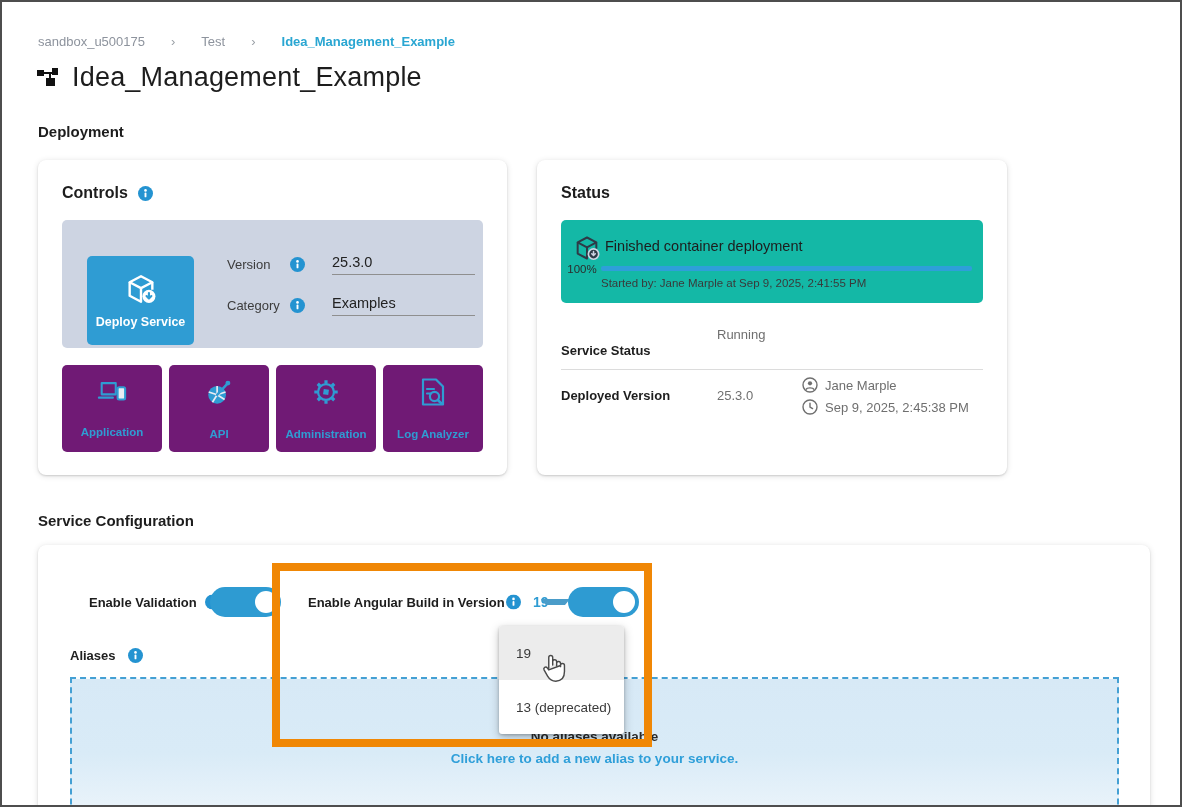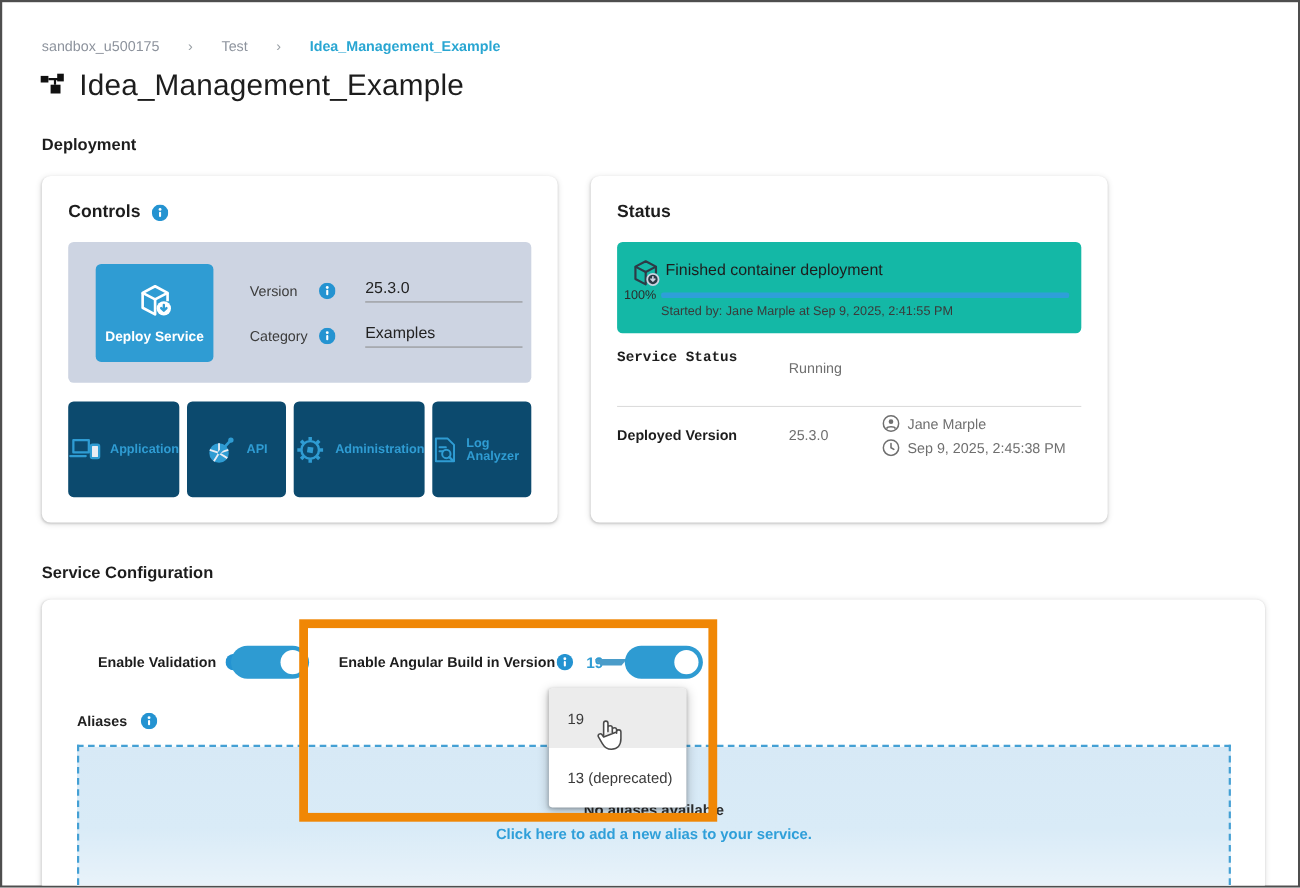--- a/index.html
+++ b/index.html
@@ -15,28 +15,28 @@
   .sec-head{position:absolute;font-size:15px;font-weight:700;color:#1d1d1d;}
   
   .card{position:absolute;background:#fff;border-radius:8px;box-shadow:0 1px 2px rgba(0,0,0,.14),0 1px 6px rgba(0,0,0,.12);}
   .card h2{margin:0;font-size:16px;font-weight:700;color:#1d1d1d;display:flex;align-items:center;gap:10px;}
   #controls-card{left:36px;top:158px;width:469px;height:315px;}
   #status-card{left:535px;top:158px;width:470px;height:315px;}
   #config-card{left:36px;top:543px;width:1112px;height:300px;}
   .card-head{position:absolute;left:24px;top:24px;}
   
   .deploy-panel{position:absolute;left:24px;top:60px;width:421px;height:128px;background:#cdd4e2;border-radius:5px;}
-  .deploy-btn{position:absolute;left:25px;top:20px;width:107px;height:89px;background:#2f9cd3;border-radius:5px;
+  .deploy-btn{position:absolute;left:25px;top:36px;width:107px;height:89px;background:#2f9cd3;border-radius:5px;
               display:flex;flex-direction:column;align-items:center;justify-content:center;gap:9px;cursor:pointer;}
   .deploy-btn span{color:#fff;font-size:12.5px;font-weight:700;}
   .fieldrow{position:absolute;left:165px;height:28px;display:flex;align-items:center;}
   .fieldrow .flabel{font-size:13px;color:#3c3c3c;width:63px;}
   .fieldrow .ival{margin-left:27px;width:143px;font-size:14.5px;color:#222;border-bottom:1px solid #8f8f8f;padding-bottom:4px;}
   .tiles{position:absolute;left:24px;top:205px;width:421px;height:87px;display:flex;gap:7px;}
-  .tile{flex:1;background:#0c4a6e;border-radius:5px;display:flex;align-items:center;justify-content:center;gap:8px;cursor:pointer;}
+  .tile{flex:1;background:#701a75;border-radius:5px;display:flex;flex-direction:column;align-items:center;justify-content:center;gap:21px;cursor:pointer;}
   .tile span{font-size:11.5px;font-weight:700;color:#2f9cd3;}
   
   .status-panel{position:absolute;left:24px;top:60px;width:422px;height:83px;background:#14b8a6;border-radius:5px;}
   .status-msg{position:absolute;left:44px;top:18px;font-size:14.5px;color:#1d1d1d;}
   .pct{position:absolute;left:6px;top:43px;width:30px;font-size:11.5px;color:#2c2c2c;text-align:center;}
   .pbar{position:absolute;left:40px;top:46px;width:371px;height:5px;background:#2e9fd9;border-radius:2px;}
   .started{position:absolute;left:40px;top:57px;font-size:11.5px;color:#3a3a3a;}
   .srow-label{position:absolute;left:24px;font-size:13px;font-weight:700;color:#1d1d1d;}
   .srow-val{position:absolute;left:180px;font-size:13px;color:#6f6f6f;}
   .sdivider{position:absolute;left:24px;top:209px;width:422px;height:1px;background:#dcdcdc;}
@@ -192,21 +192,21 @@
         <path d="M12 3 L20 7.2 L12 11.4 L4 7.2 Z" stroke="#2e3a46" stroke-width="1.7" stroke-linejoin="round"></path>
         <path d="M4 7.2 V16.8 L12 21 V11.4 M20 7.2 V12.6" stroke="#2e3a46" stroke-width="1.7" stroke-linejoin="round"></path>
         <circle cx="17.6" cy="17.2" r="4.4" fill="#2e3a46" stroke="#cdd4e2" stroke-width="1.4"></circle>
         <path d="M17.6 15.1 v3.2 M16.1 16.9 l1.5 1.5 1.5-1.5" stroke="#cdd4e2" stroke-width="1.3" fill="none" stroke-linecap="round" stroke-linejoin="round"></path>
       </svg>
       <div class="status-msg">Finished container deployment</div>
       <div class="pct">100%</div>
       <div class="pbar"></div>
       <div class="started">Started by: Jane Marple at Sep 9, 2025, 2:41:55 PM</div>
     </div>
-    <div class="srow-label" style="top:157px;font-family:Liberation Mono, monospace;">Service Status</div>
+    <div class="srow-label" style="top:183px;">Service Status</div>
     <div class="srow-val" style="top:167px;">Running</div>
     <div class="sdivider"></div>
     <div class="srow-label" style="top:228px;">Deployed Version</div>
     <div class="srow-val" style="top:228px;">25.3.0</div>
     <div class="meta" style="top:217px;">
       <svg width="16" height="16" viewBox="0 0 16 16" fill="none">
         <circle cx="8" cy="8" r="7" stroke="#6f6f6f" stroke-width="1.4"></circle>
         <circle cx="8" cy="6.3" r="2.1" fill="#6f6f6f"></circle>
         <path d="M3.9 12.6 C5 10.3 11 10.3 12.1 12.6" stroke="#6f6f6f" stroke-width="1.4" fill="none"></path>
       </svg>

